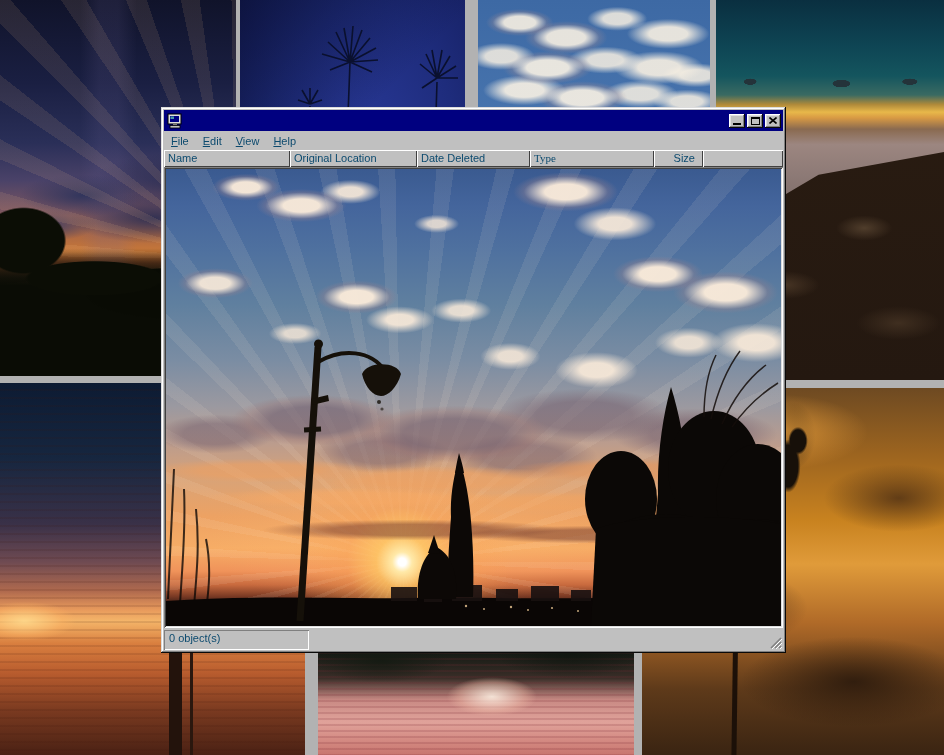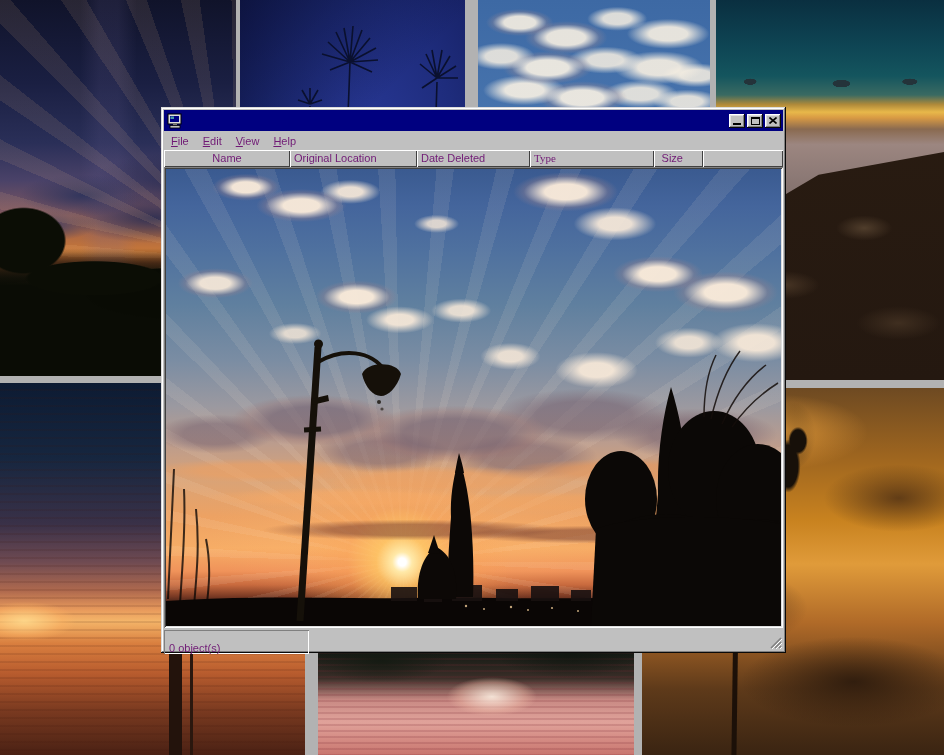--- a/index.html
+++ b/index.html
@@ -1,18 +1,18 @@
 <!DOCTYPE html>
 <html><head>
 <meta charset="utf-8">
 <style>
   html,body{margin:0;padding:0;background:#222;}
   *{box-sizing:border-box;}
   #stage{position:relative;width:944px;height:755px;overflow:hidden;background:#b2b2b2;
-         font-family:"Liberation Sans", sans-serif;color:#701a75;}
+         font-family:"Liberation Sans", sans-serif;color:#0c4a6e;}
   .tile{position:absolute;}
 
   
   .t-topleft{left:0;top:0;width:236px;height:376px;
     background:
       radial-gradient(circle at 100% 69%, #ffd27a 0 4px, rgba(255,170,70,.85) 12px, rgba(230,120,50,.45) 30px, transparent 62px),
       repeating-conic-gradient(from 150deg at 100% 69%, rgba(255,200,140,.10) 0 4deg, transparent 4deg 11deg),
       radial-gradient(ellipse 90px 30px at 35% 52%, rgba(47,52,92,.95), transparent 70%),
       radial-gradient(ellipse 120px 36px at 65% 58%, rgba(40,44,82,.9), transparent 70%),
       radial-gradient(ellipse 70px 22px at 20% 60%, rgba(52,56,98,.85), transparent 70%),
@@ -97,22 +97,22 @@
     box-shadow: inset -1px -1px 0 #0a0a0a, inset 1px 1px 0 #ffffff, inset -2px -2px 0 #808080, inset 2px 2px 0 #dfdfdf;
     display:flex;align-items:center;justify-content:center;}
   .g-min{width:8px;height:2px;background:#000;margin-top:7px;}
   .g-max{width:9px;height:8px;border:1px solid #000;border-top-width:2px;margin-top:1px;}
   .menubar{height:19px;flex:0 0 19px;display:flex;align-items:center;padding-left:7px;gap:14px;font-size:11px;}
   .menu-item{cursor:default;}
   .u{text-decoration:underline;}
   .header-row{height:17px;flex:0 0 17px;display:flex;font-size:11px;}
   .hcell{background:#c0c0c0;padding:1px 4px;white-space:nowrap;overflow:hidden;line-height:14px;
     box-shadow: inset 1px 1px 0 #ffffff, inset -1px -1px 0 #404040;}
-  .hc-name{width:126px;text-align:center;} .hc-loc{width:127px;} .hc-date{width:113px;} .hc-type{width:124px;font-family:Liberation Serif, serif;}
-  .hc-size{width:49px;text-align:right;padding-right:20px;} .hc-fill{flex:1;}
+  .hc-name{width:126px;} .hc-loc{width:127px;} .hc-date{width:113px;} .hc-type{width:124px;font-family:Liberation Serif, serif;}
+  .hc-size{width:49px;text-align:right;padding-right:8px;} .hc-fill{flex:1;}
   .content{flex:1;position:relative;background:#000;padding:2px;
     box-shadow: inset 1px 1px 0 #808080, inset -1px -1px 0 #ffffff, inset 2px 2px 0 #404040, inset -2px -2px 0 #dfdfdf;}
   .photo{position:absolute;left:2px;top:2px;right:2px;bottom:2px;overflow:hidden;
     background:
       radial-gradient(circle at 38.4% 86%, #ffffff 0 4px, #ffe9a8 10px, rgba(255,200,100,.75) 26px, rgba(250,160,80,.35) 55px, transparent 110px),
       radial-gradient(ellipse 45% 26% at 38.4% 80%, rgba(255,190,120,.35), transparent 70%),
       repeating-conic-gradient(from 195deg at 38.4% 86%, rgba(255,236,214,.09) 0 2.5deg, rgba(255,236,214,0) 2.5deg 8.5deg),
       linear-gradient(180deg,#3a5a90 0%,#44659c 8%,#4f719f 18%,#60809f 30%,#7b8da3 42%,#9b99a0 52%,#bb9c8d 60%,#d9a377 68%,#eda263 76%,#f7ad66 83%,#f0935a 88%,#c86a3e 91%,#7a3a24 93.5%,#2e1712 95.5%,#070403 100%);}
   .clouds-hi,.clouds-mid,.clouds-low{position:absolute;inset:0;}
   .clouds-hi{background:
@@ -144,21 +144,21 @@
   .clouds-low{background:
     radial-gradient(ellipse 150px 16px at 15% 66%, rgba(240,160,95,.55) 40%, transparent 75%),
     radial-gradient(ellipse 180px 18px at 45% 68%, rgba(240,160,95,.5) 40%, transparent 75%),
     radial-gradient(ellipse 160px 16px at 75% 66%, rgba(230,150,90,.55) 40%, transparent 75%),
     radial-gradient(ellipse 200px 14px at 30% 72%, rgba(250,170,100,.45) 40%, transparent 75%),
     radial-gradient(ellipse 180px 14px at 65% 73%, rgba(245,165,95,.45) 40%, transparent 75%),
     radial-gradient(ellipse 200px 14px at 40% 79%, rgba(110,55,45,.5) 40%, transparent 75%),
     radial-gradient(ellipse 180px 12px at 70% 80%, rgba(110,55,45,.5) 40%, transparent 75%);}
   .scene{position:absolute;inset:0;width:100%;height:100%;}
   .statusbar{height:20px;flex:0 0 20px;margin-top:2px;display:flex;gap:3px;font-size:11px;position:relative;}
-  .status-panel{box-shadow: inset 1px 1px 0 #808080, inset -1px -1px 0 #ffffff;padding:12px 5px;white-space:nowrap;overflow:hidden;}
+  .status-panel{box-shadow: inset 1px 1px 0 #808080, inset -1px -1px 0 #ffffff;padding:2px 5px;white-space:nowrap;overflow:hidden;}
   .sp-objects{width:145px;} .sp-bytes{flex:1;}
   .grip{position:absolute;right:1px;bottom:1px;width:13px;height:13px;}
 </style>
 </head>
 <body>
 
 <div id="stage">
 
   <div class="tile t-topleft"></div>
   <div class="tile t-flowers">

